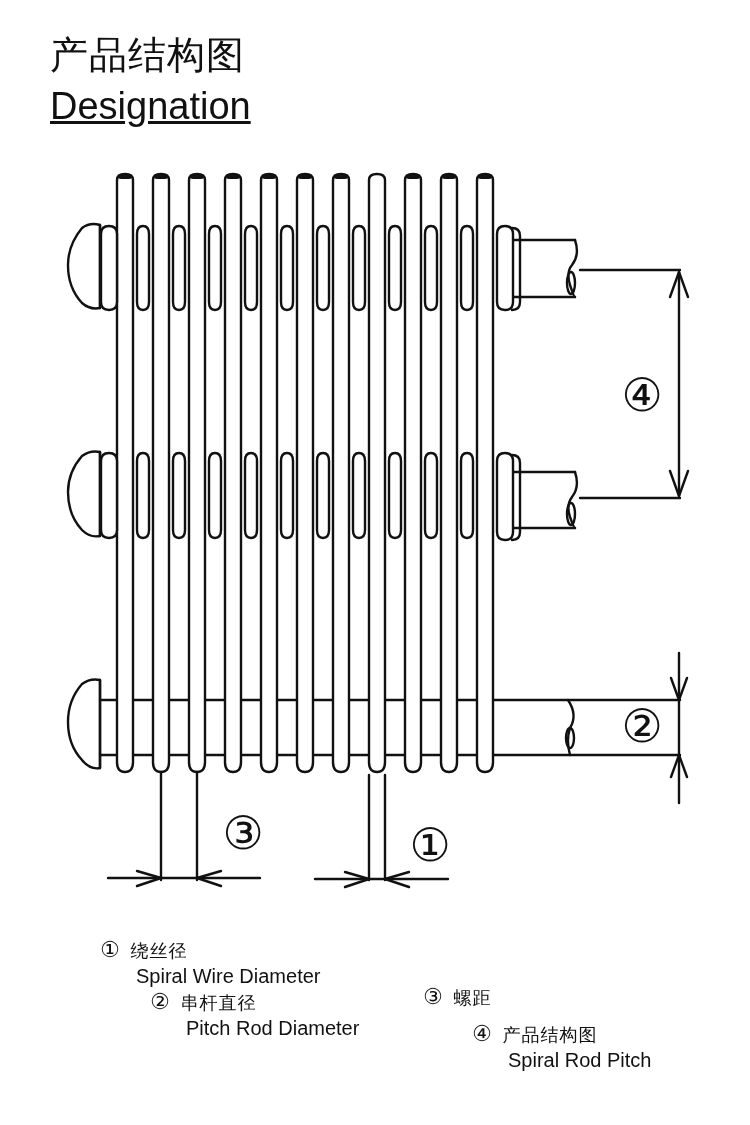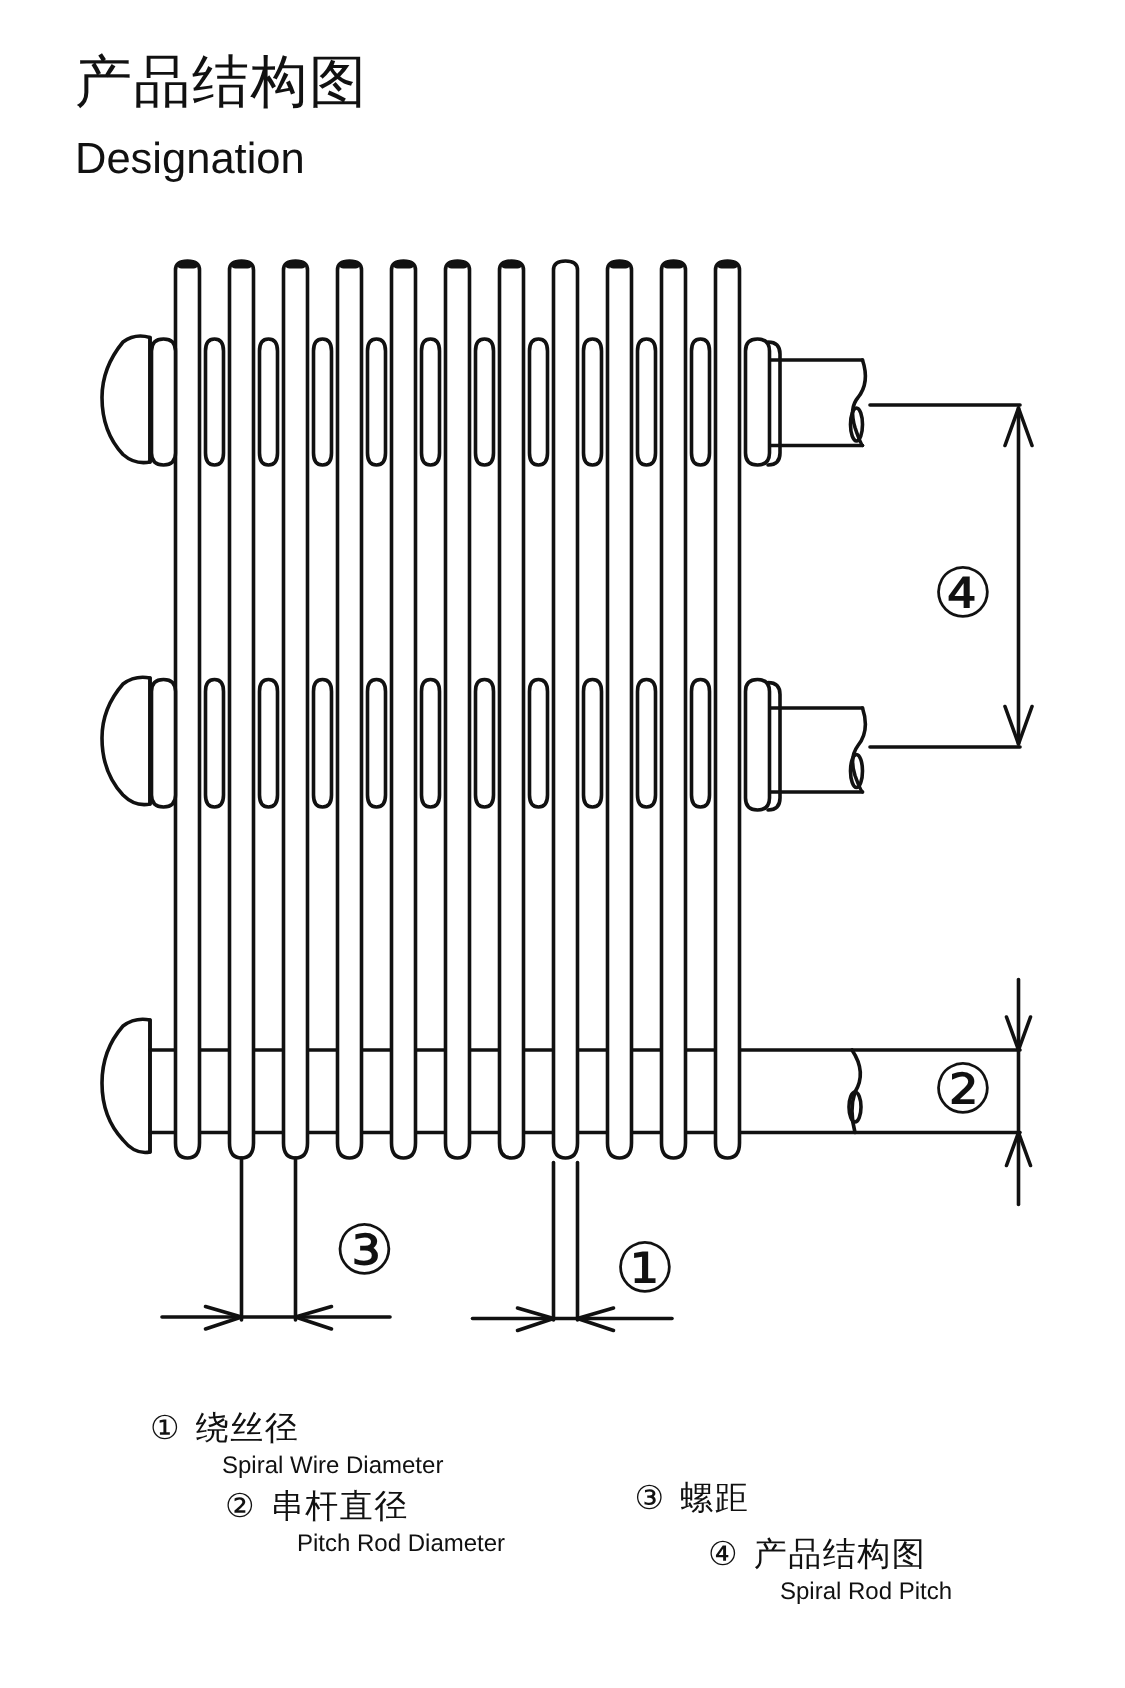--- a/index.html
+++ b/index.html
@@ -1,23 +1,23 @@
 <!DOCTYPE html>
 <html><head>
 <meta charset="utf-8">
 <style>
   html, body { margin:0; padding:0; background:#ffffff; }
   body { width:750px; height:1125px; position:relative; overflow:hidden; font-family:"Liberation Sans","DejaVu Sans",sans-serif; color:#111; }
   .title-cn { position:absolute; left:50px; top:33px; font-size:38px; line-height:44px; letter-spacing:1px; font-family:Liberation Serif, serif; }
-  .title-en { position:absolute; left:50px; top:84px; font-size:29px; line-height:44px; }
+  .title-en { position:absolute; left:50px; top:84px; font-size:38px; line-height:44px;text-decoration:underline; }
   svg.diagram { position:absolute; left:0; top:0; }
   .legend-item { position:absolute; }
   .legend-item .num { font-size:22px; display:inline-block; width:26px; font-family:"DejaVu Sans",sans-serif; }
-  .legend-item .cn { font-size:22px; font-family:"DejaVu Sans",sans-serif; letter-spacing:1px; }
-  .legend-item .en { display:block; font-size:16px; margin-left:48px; margin-top:2px; }
+  .legend-item .cn { font-size:18px; font-family:"DejaVu Sans",sans-serif; letter-spacing:1px; }
+  .legend-item .en { display:block; font-size:20px; margin-left:36px; margin-top:2px; }
 </style>
 </head>
 <body>
 
 <div class="title-cn">产品结构图</div>
 <div class="title-en">Designation</div>
 
 <svg class="diagram" width="750" height="1125" viewBox="0 0 750 1125" xmlns="http://www.w3.org/2000/svg">
   <g fill="none" stroke="#111" stroke-width="2.4" stroke-linejoin="round" stroke-linecap="round">
 

